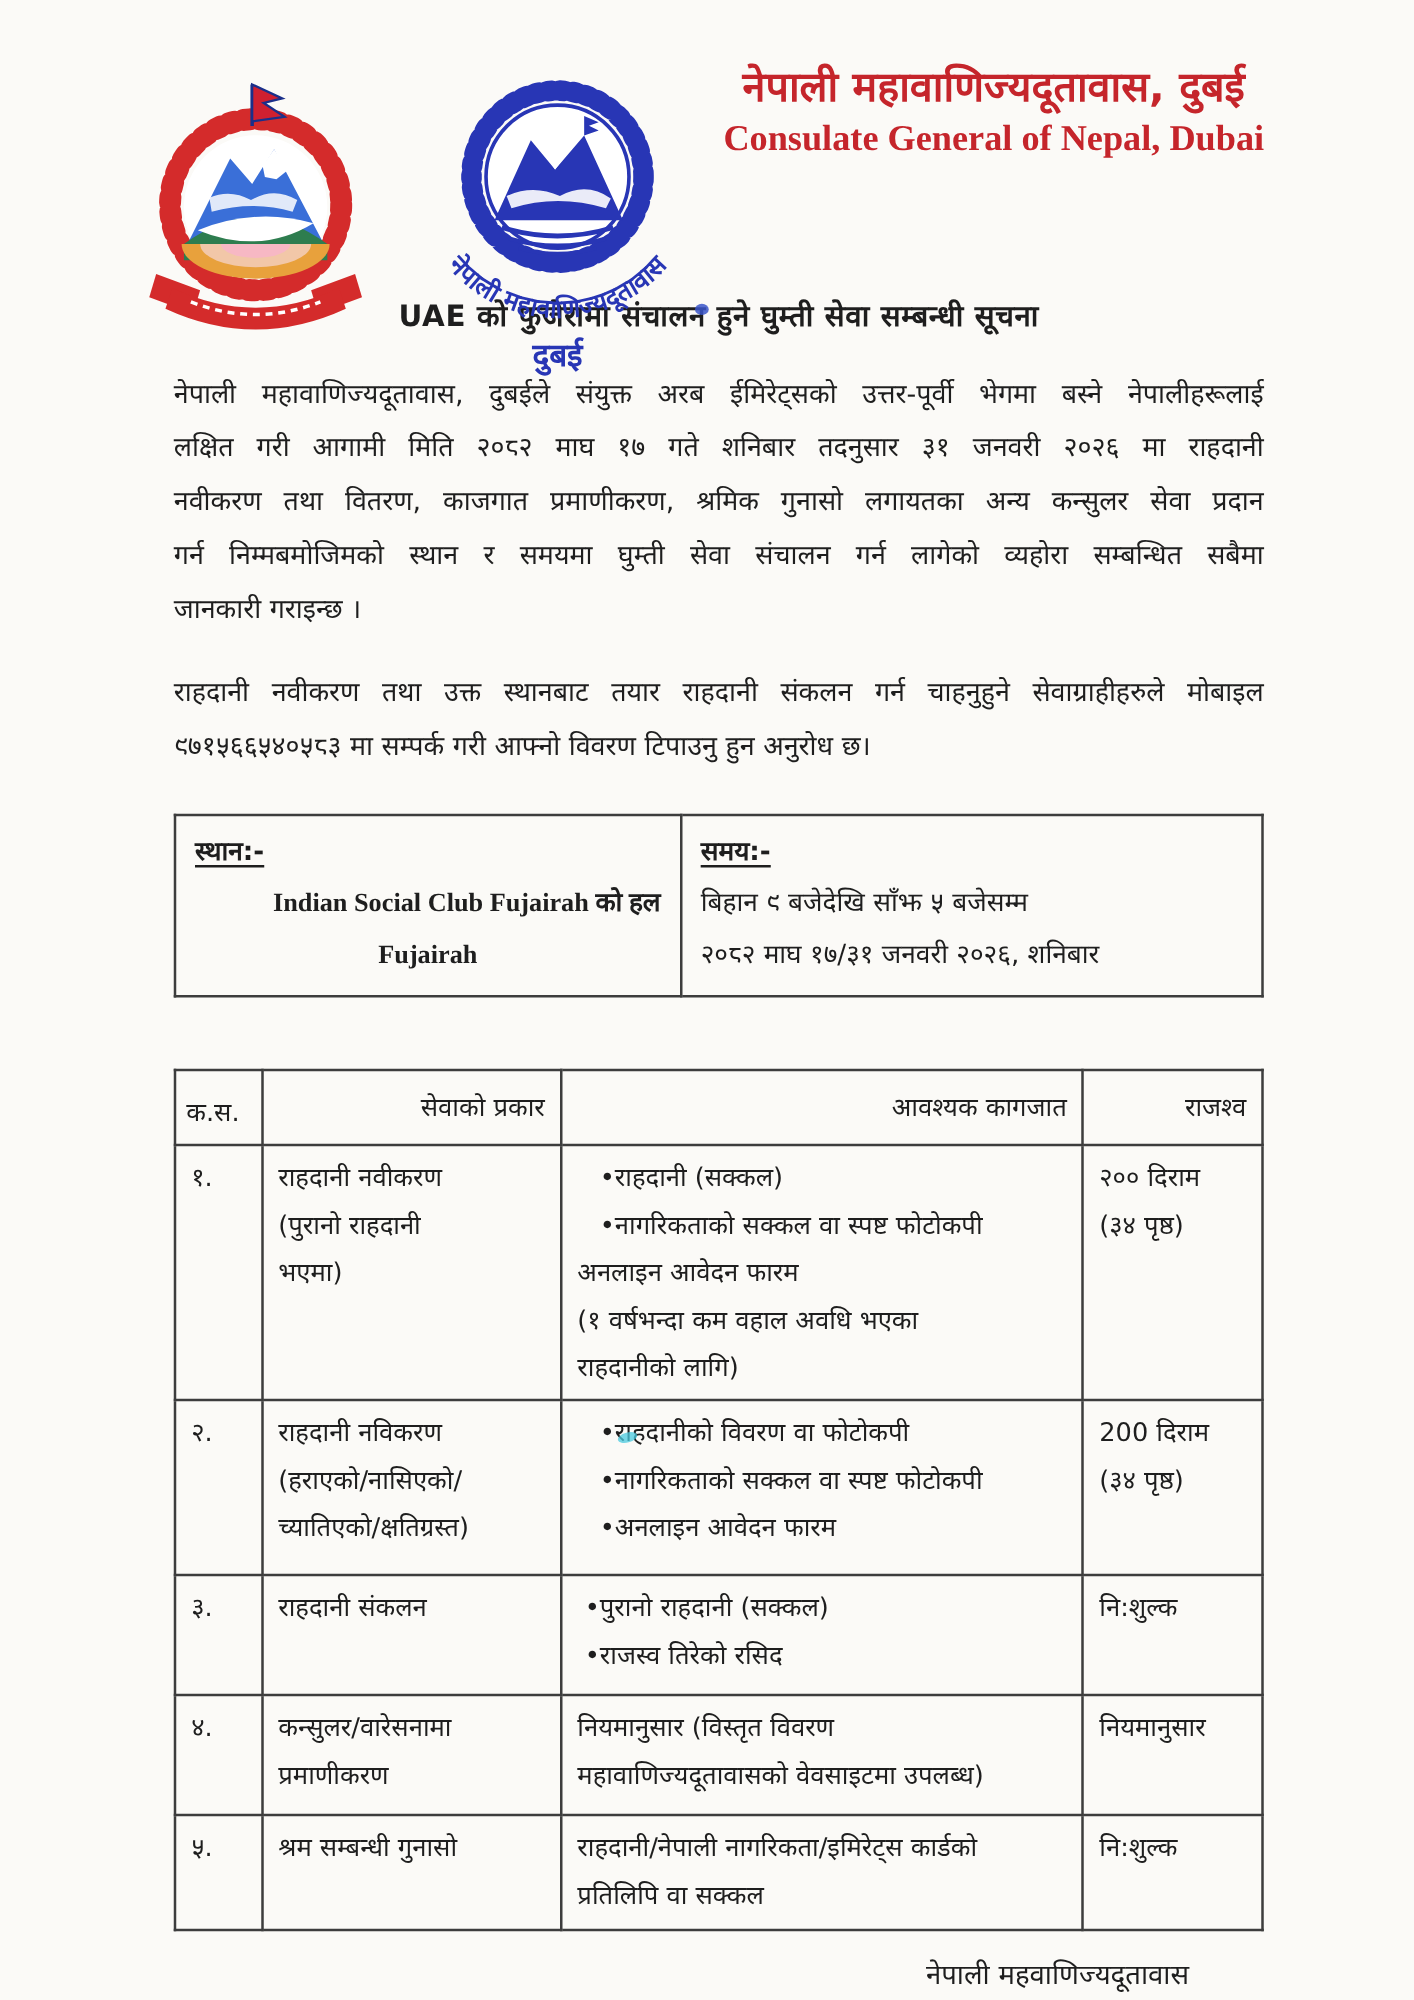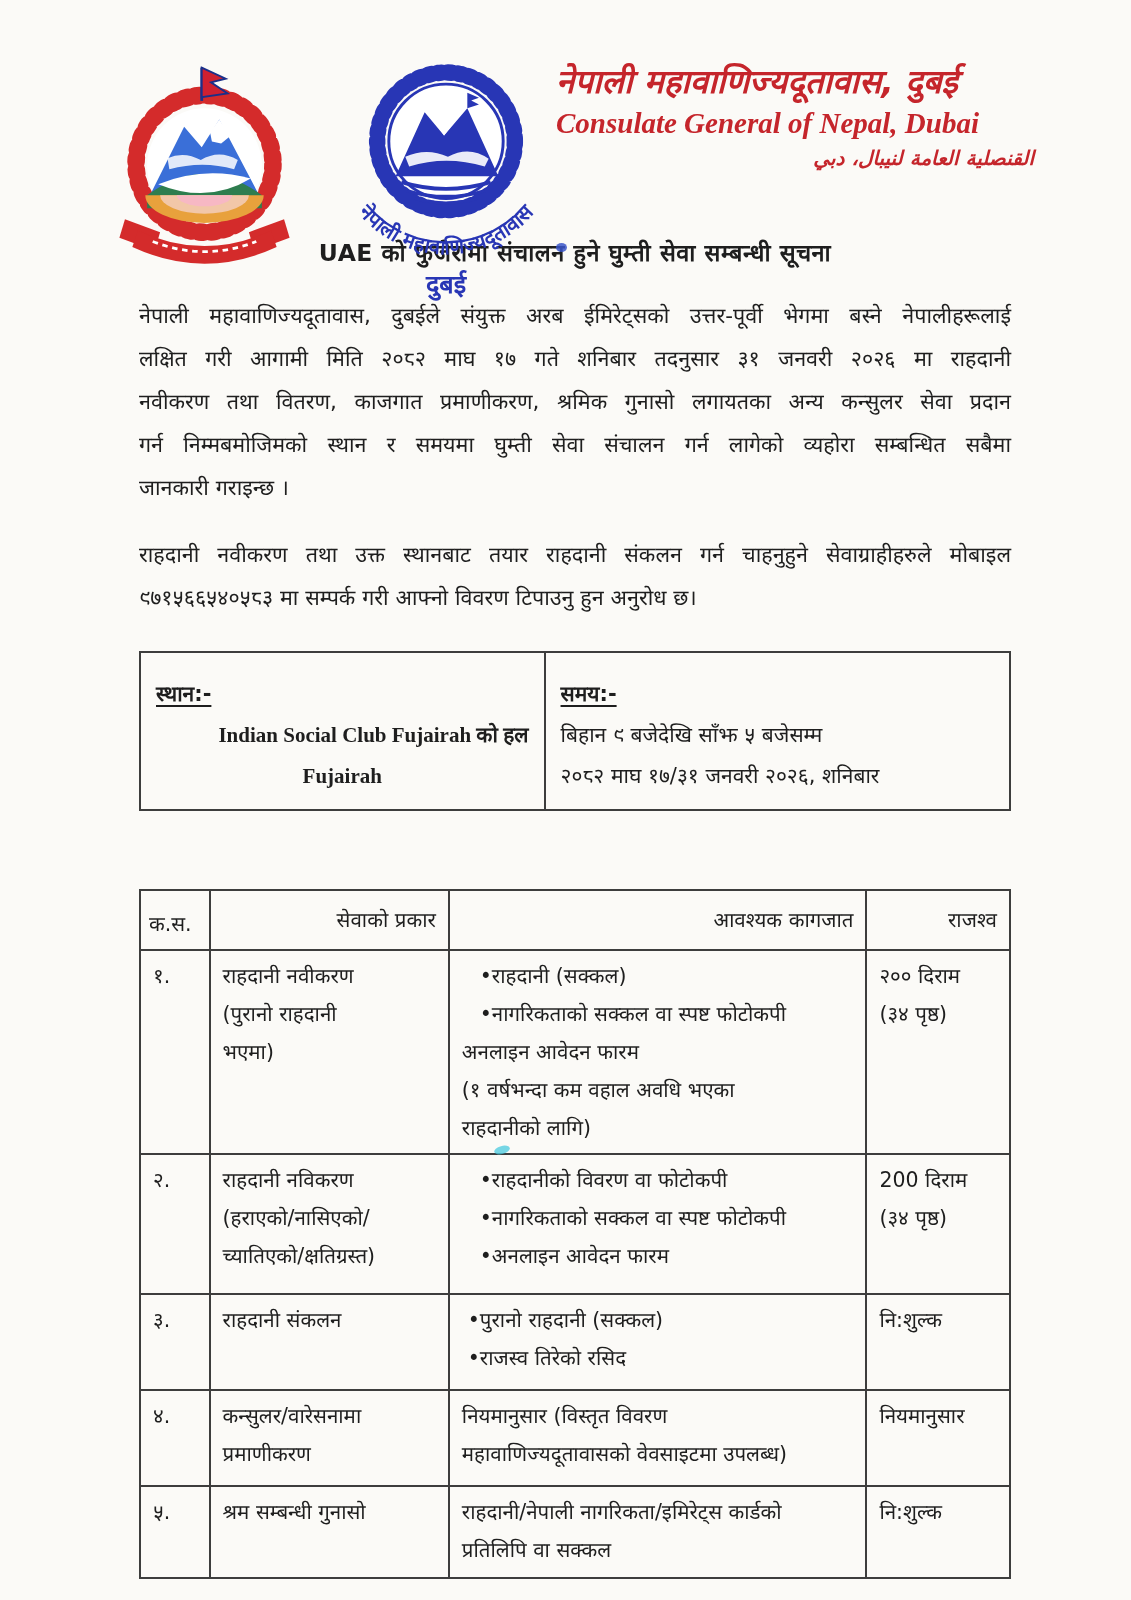--- a/index.html
+++ b/index.html
@@ -4,21 +4,21 @@
 <style>
   html,body{margin:0;padding:0;background:#e8e8e6;}
   .page{
     position:relative;width:1131px;height:1600px;margin:0 auto;
     background:#fbfaf7;overflow:hidden;
     font-family:"DejaVu Sans",sans-serif;color:#1e1e1e;
   }
   
   .emblem{position:absolute;left:112px;top:52px;width:185px;height:255px;}
   .seal{position:absolute;left:320px;top:52px;width:252px;height:262px;}
-  .header-text{position:absolute;left:556px;top:60px;width:478px;font-style:italic;}
+  .header-text{position:absolute;left:556px;top:48px;width:478px;text-align:center;}
   .org-np{font-size:33px;font-weight:bold;line-height:44px;}
   .org-en{font-family:"Liberation Serif",serif;font-size:29px;font-weight:bold;line-height:38px;}
   .org-ar{font-size:20px;font-weight:bold;line-height:32px;direction:rtl;}
   
   .content{margin:236px 0 0 139px;width:872px;}
   .notice-title{
     text-align:center;font-size:23.5px;font-weight:bold;
     text-underline-offset:6px;text-decoration-thickness:2px;
     margin-bottom:26px;letter-spacing:.5px;
   }
@@ -26,26 +26,26 @@
   .para .line:not(:last-child){text-align:justify;text-align-last:justify;}
   .para2{margin-top:24px;}
   
   .info-table{
     margin-top:32px;width:100%;border-collapse:collapse;table-layout:fixed;
   }
   .info-table td{
     border:2px solid #3d3d3d;vertical-align:top;padding:8px 15px 12px 15px;
     font-size:21px;line-height:41px;
   }
-  .info-label{font-weight:bold;text-decoration:underline;text-underline-offset:4px;margin-top:13px;}
+  .info-label{font-weight:bold;text-decoration:underline;text-underline-offset:4px;}
   .latin-bold .line:first-child{font-family:"Liberation Serif",serif;font-weight:bold;text-align:right;}
   .latin-bold .line:last-child{font-family:"Liberation Serif",serif;font-weight:bold;text-align:center;}
   
   .services-table{
-    margin-top:78px;width:100%;border-collapse:collapse;table-layout:fixed;padding-left:13px;
+    margin-top:57px;width:100%;border-collapse:collapse;table-layout:fixed;padding-left:13px;
   }
   .services-table td,.services-table th{
     border:2px solid #3d3d3d;vertical-align:top;padding:6px 12px;
     font-size:20.5px;font-weight:normal;line-height:38px;text-align:left;
   }
   .services-table th{text-align:right;vertical-align:middle;height:46px;}
   .services-table th.h-sn{text-align:left;vertical-align:bottom;padding-left:8px;}
   tr.row-1 td{height:186px}
   tr.row-2 td{height:126px}
   tr.row-3 td{height:82px}
@@ -119,21 +119,20 @@
       <text font-size="21" font-weight="bold" fill="#2836b5" font-family="DejaVu Sans, sans-serif">
         <textPath href="#sealArc" startOffset="50%" text-anchor="middle" id="seal-arc-textpath">नेपाली महावाणिज्यदूतावास</textPath>
       </text>
       <text x="130" y="248" text-anchor="middle" font-size="26" font-weight="bold" fill="#2836b5" font-family="DejaVu Sans, sans-serif" id="seal-bottom-text">दुबई</text>
     </svg>
   </div>
 
   <div class="header-text">
     <div class="org-np red-text">नेपाली महावाणिज्यदूतावास, दुबई</div>
     <div class="org-en red-text">Consulate General of Nepal, Dubai</div>
-    <div class="org-ar red-text">القنصلية العامة لنيبال، دبي</div>
   </div>
 
   <div class="artifact artifact-blue"></div>
   <div class="artifact artifact-cyan"></div>
 
   <div class="content">
 
     <div class="notice-title">UAE को फुजेरामा संचालन हुने घुम्ती सेवा सम्बन्धी सूचना</div>
 
     <div class="para para1">

